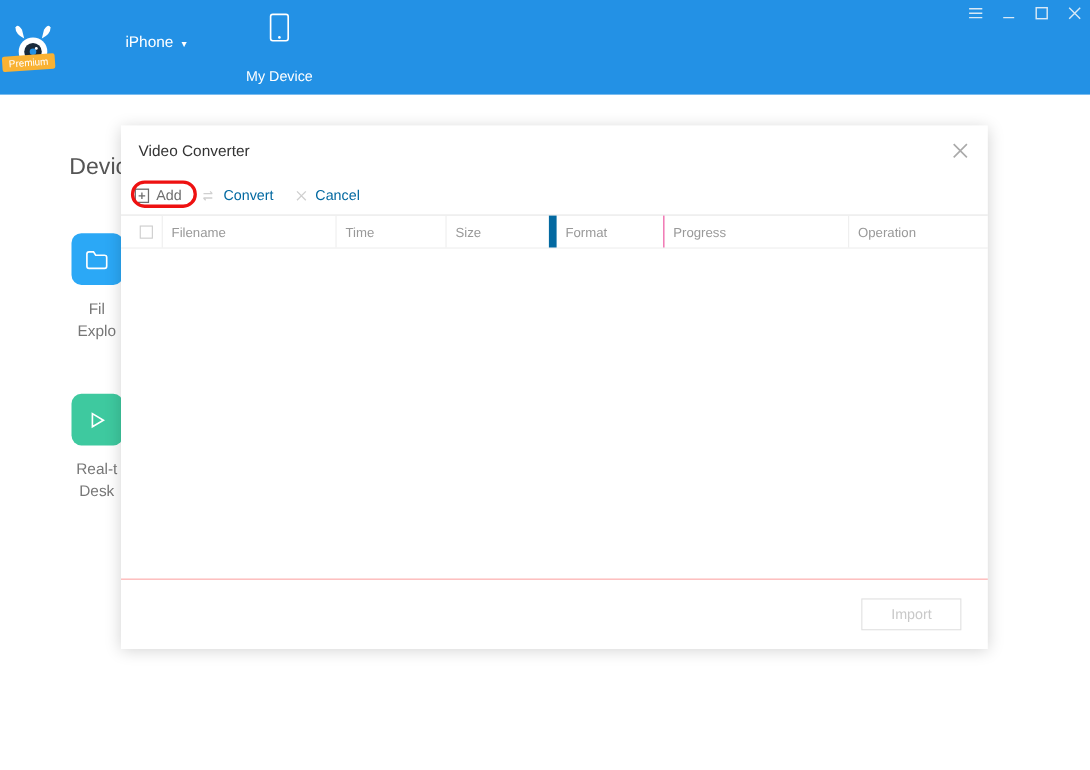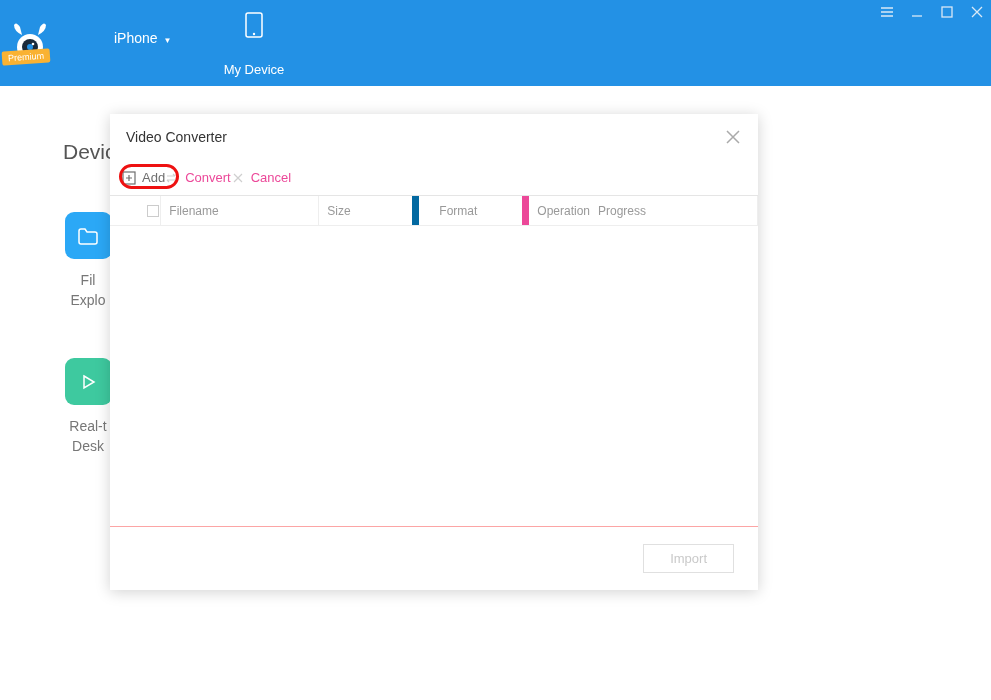--- a/index.html
+++ b/index.html
@@ -86,21 +86,21 @@
       border-radius: 9px;
       display: flex; align-items: center; justify-content: center;
     }
     .bg-item-icon svg { width: 24px; height: 24px; stroke: #fff; stroke-width: 1.5; fill: none; }
     .bg-item-label { font-size: 14px; color: #777; margin-top: 12px; text-align: center; white-space: nowrap; line-height: 1.4; }
 
     
     .modal {
       position: absolute;
       left: 110px; top: 114px;
-      width: 648px; height: 476px;
+      width: 788px; height: 476px;
       background: #fff;
       box-shadow: 0 2px 14px rgba(0,0,0,0.18);
       display: flex;
       flex-direction: column;
     }
     .modal-title-row {
       height: 46px;
       display: flex;
       align-items: center;
       padding: 0 16px;
@@ -113,57 +113,57 @@
       width: 18px; height: 18px;
       color: #aaa;
     }
     .modal-close svg { width: 100%; height: 100%; stroke: #aaa; stroke-width: 1.5; }
 
     .modal-toolbar {
       height: 36px;
       display: flex;
       align-items: center;
       padding-left: 12px;
+      gap: 18px;
       border-bottom: 1px solid #e5e5e5;
       font-size: 13px;
     }
     .tool-btn {
       display: inline-flex;
       align-items: center;
       gap: 6px;
       cursor: pointer;
     }
     .tool-btn.enabled { color: #6e6e6e; }
-    .tool-btn.disabled { color: #ec4899; cursor: default; }
+    .tool-btn.disabled { color: #0369a1; cursor: default; }
     .tool-btn svg { width: 14px; height: 14px; }
 
     .add-highlight {
       position: absolute;
       left: 119px; top: 164px;
       width: 60px; height: 25px;
       border: 3px solid #e11;
       border-radius: 14px;
       pointer-events: none;
     }
 
     .table-head {
       height: 30px;
       display: flex;
       align-items: center;
       font-size: 12px;
       color: #999;
       border-bottom: 1px solid #eee;
-      padding-left: 27px;
     }
     .th { padding-left: 8px; }
     .th.chk { width: 38px; display: flex; align-items: center; justify-content: center; border-right: 1px solid #eee; height: 100%; }
     .th.fn  { flex: 0 0 158px; border-right: 1px solid #eee; height: 100%; display:flex; align-items:center; }
     .th.tm  { flex: 0 0 100px; border-right: 1px solid #eee; height: 100%; display:flex; align-items:center;}
     .th.sz  { flex: 0 0 100px; border-right: 7px solid #0369a1; height: 100%; display:flex; align-items:center;}
-    .th.fmt { flex: 0 0 98px;  border-right: 7px solid #ec4899; height: 100%; display:flex; align-items:center;margin-left:12px;}
+    .th.fmt { flex: 0 0 98px;  border-right: 1px solid #ec4899; height: 100%; display:flex; align-items:center;}
     .th.prg { flex: 0 0 168px; border-right: 1px solid #eee; height: 100%; display:flex; align-items:center;}
     .th.op  { flex: 1; height: 100%; display:flex; align-items:center;}
     .checkbox-empty {
       width: 12px; height: 12px; border: 1px solid #ccc; background: #fff;
     }
 
     .table-body { flex: 1; }
 
     .modal-footer {
       height: 64px;
@@ -290,24 +290,25 @@
       </svg>
       <span>Cancel</span>
     </span>
   </div>
 
   <div class="table-head">
     <div class="th chk">
       <div class="checkbox-empty"></div>
     </div>
     <div class="th fn">Filename</div>
+    <div class="th tm">Time</div>
     <div class="th sz">Size</div>
     <div class="th fmt">Format</div>
+    <div class="th prg">Progress</div>
     <div class="th op">Operation</div>
-    <div class="th prg">Progress</div>
   </div>
 
   <div class="table-body"></div>
 
   <div class="modal-footer">
     <button class="import-btn">Import</button>
   </div>
 </div>
 
 <div class="add-highlight"></div>

